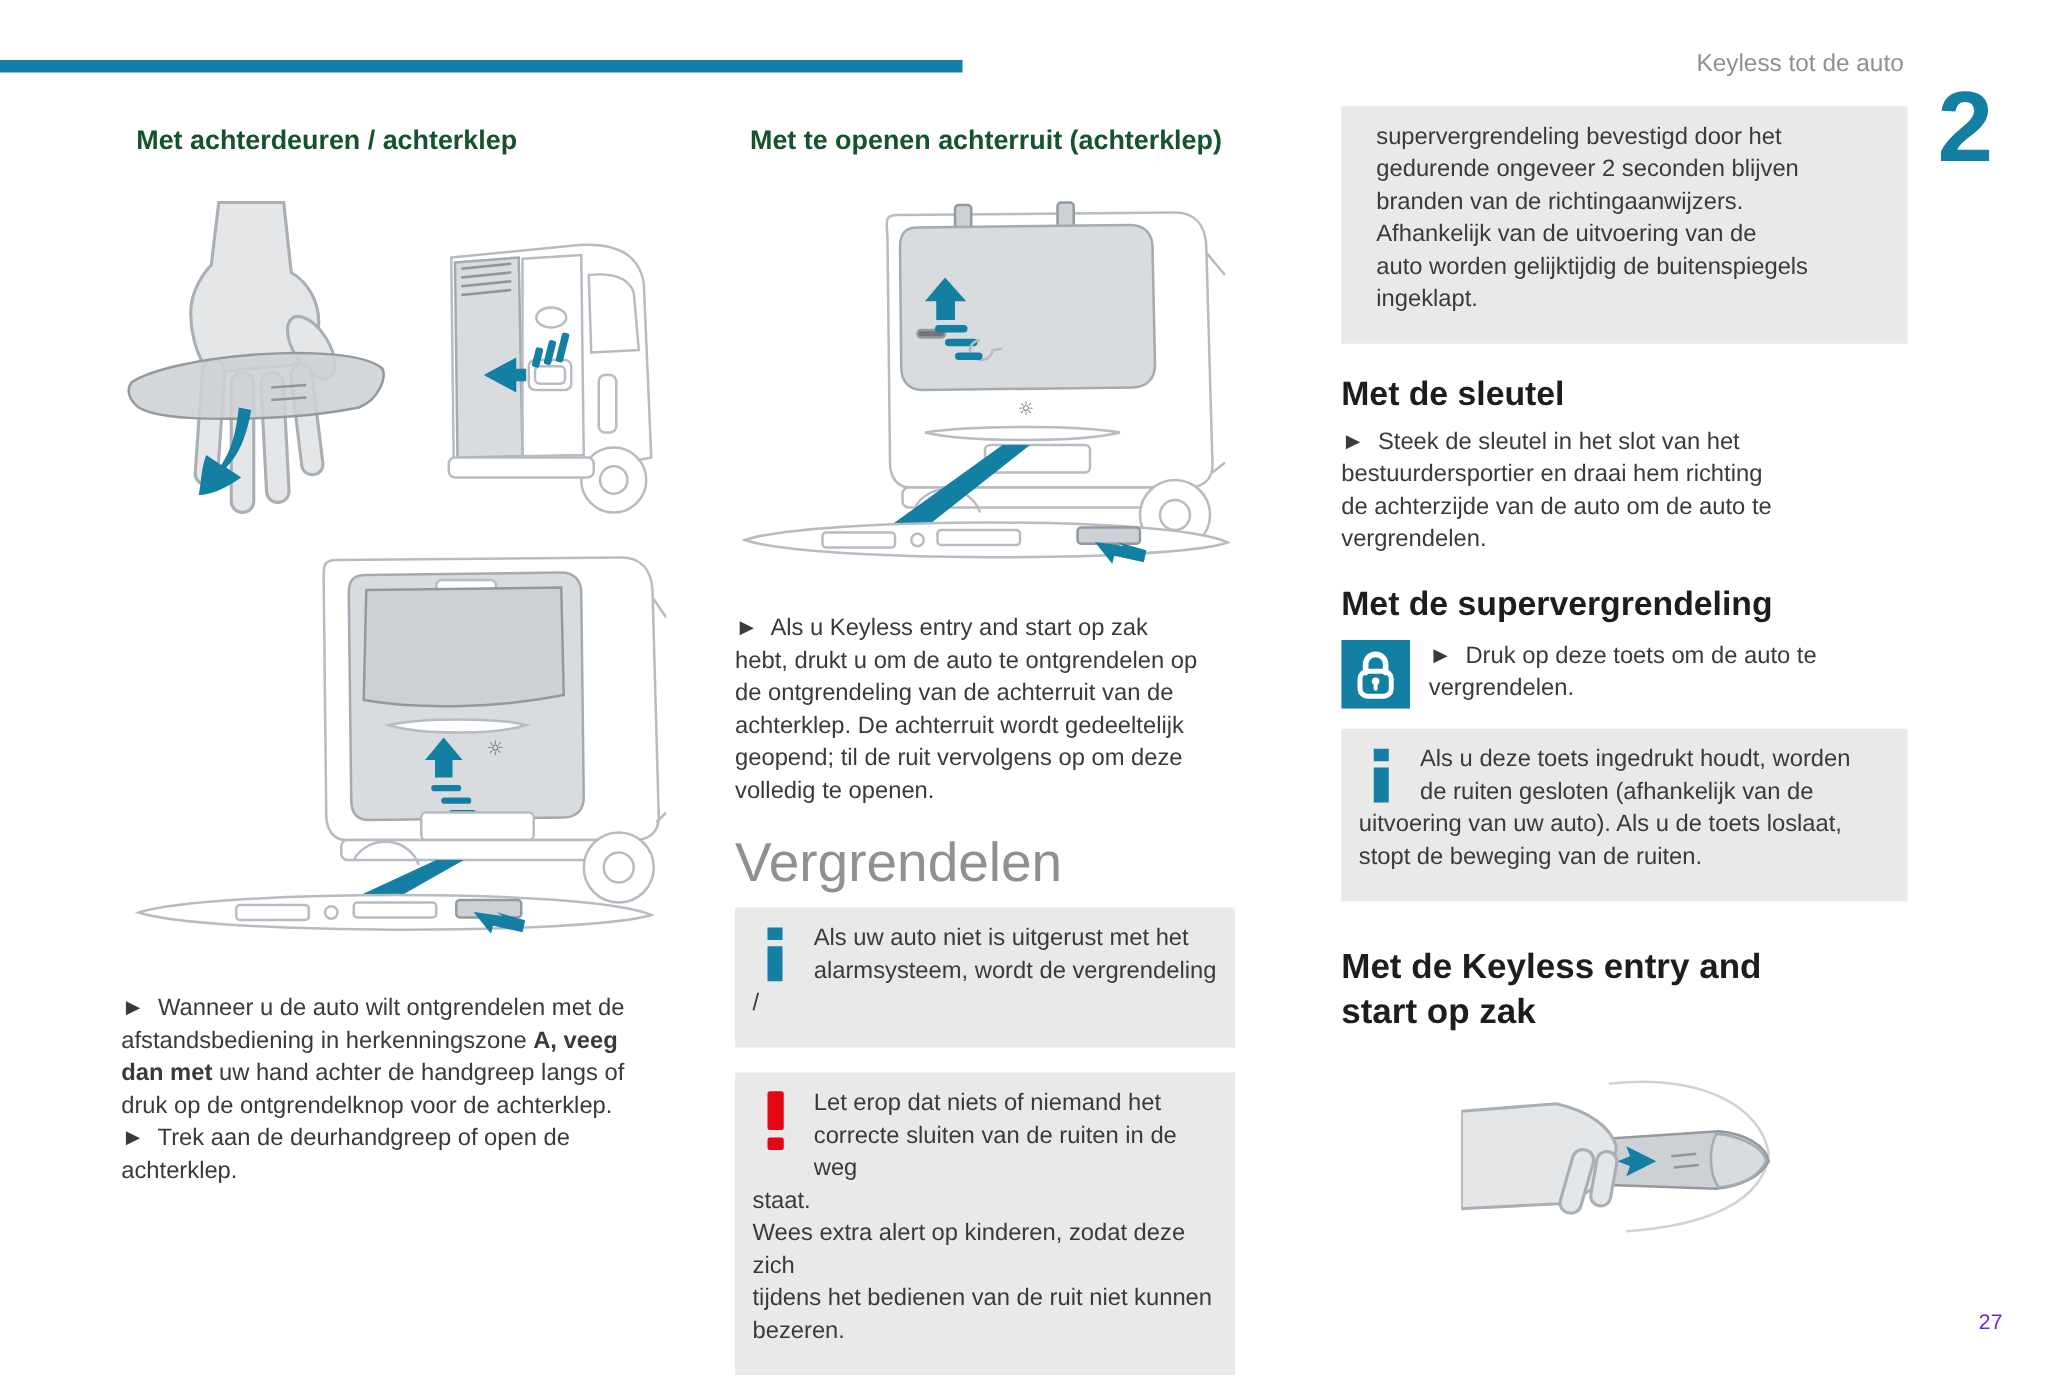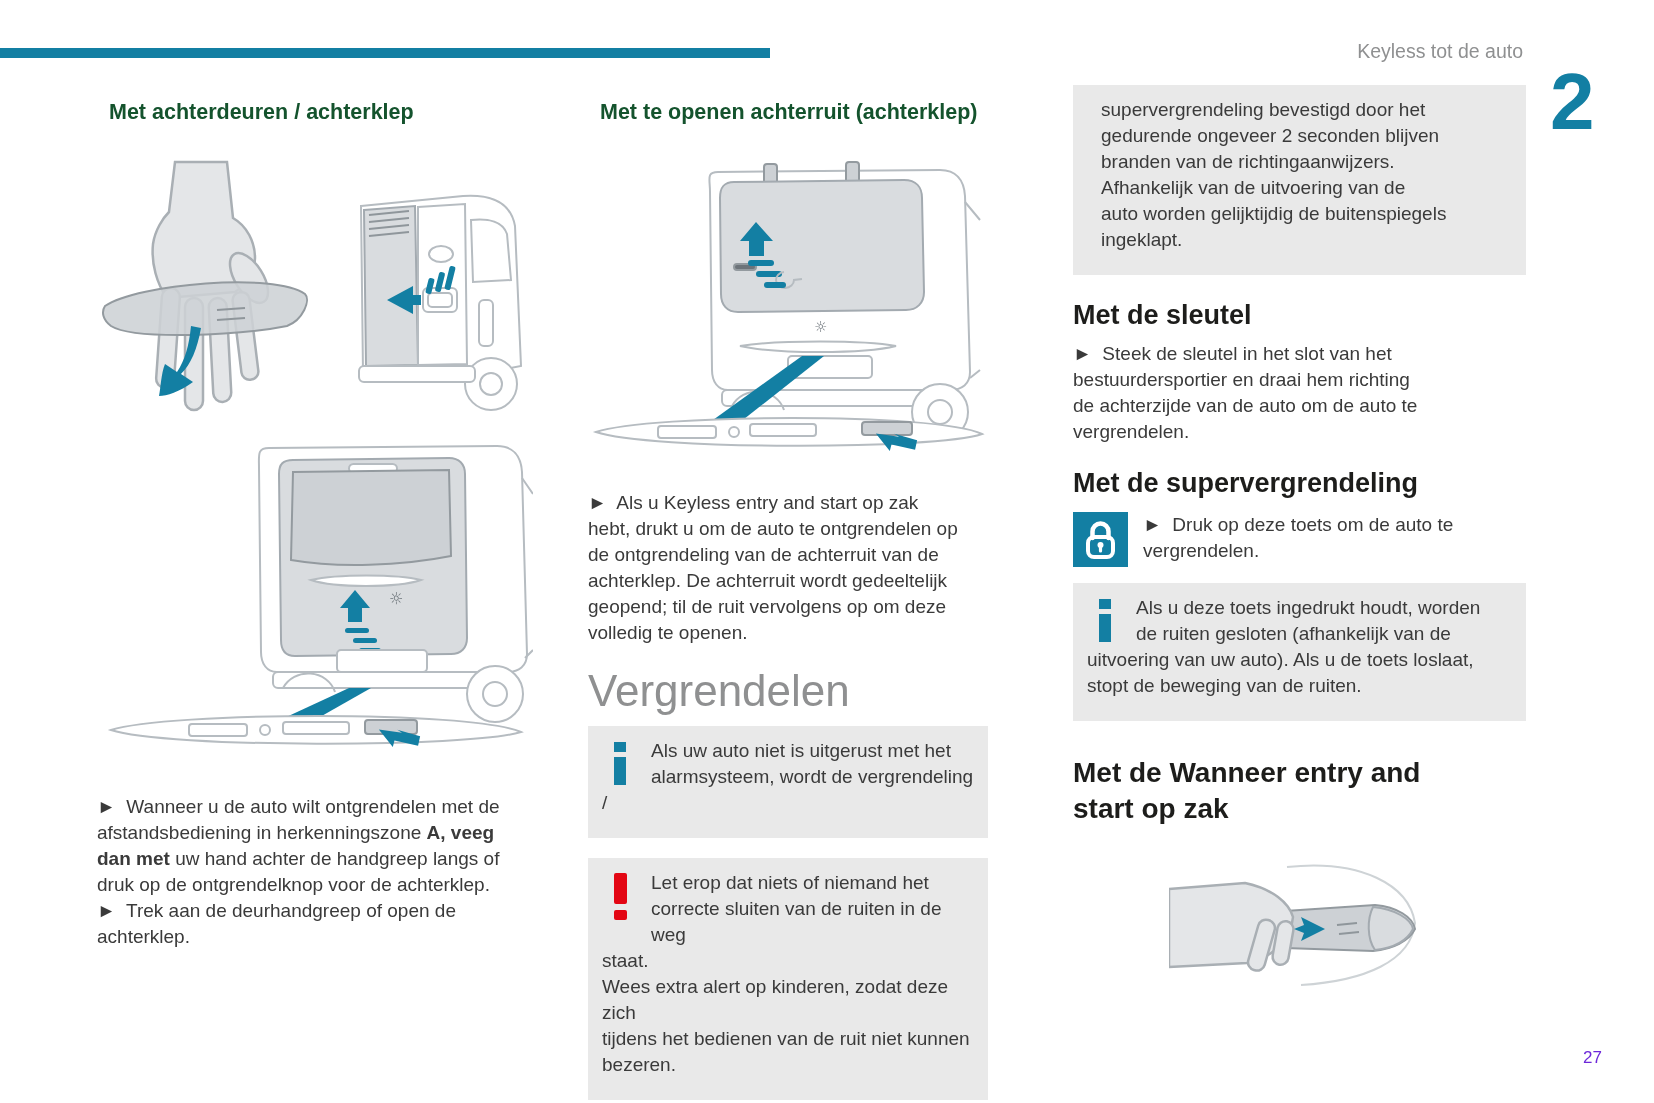--- a/index.html
+++ b/index.html
@@ -221,21 +221,21 @@
     <div class="info-icon">
         <div class="dot"></div>
         <div class="stem"></div>
       </div>
     <div class="body-text">Als u deze toets ingedrukt houdt, worden
 de ruiten gesloten (afhankelijk van de
 uitvoering van uw auto). Als u de toets loslaat,
 stopt de beweging van de ruiten.</div>
   </div>
 
-  <h2 class="h-big" style="margin-top:34px;font-size:28px;line-height:36px">Met de Wanneer entry and
+  <h2 class="h-big" style="margin-top:34px;font-size:28px;line-height:36px">Met de Keyless entry and
 start op zak</h2>
 
   <div class="keyless-illo">
     <svg width="262" height="138" viewBox="0 0 262 138">
       <path class="ol2" style="stroke:#ced3d6" d="M118,12 C192,4 240,30 246,68 C242,106 196,126 132,130"></path>
       <path class="gfill2" d="M86,58 L206,50 C228,52 244,62 246,74 C240,86 224,94 204,96 L90,92 C80,84 78,68 86,58 Z"></path>
       <path class="gfill" d="M204,52 C226,54 242,64 244,74 C238,86 224,93 206,95 C198,84 198,64 204,52 Z"></path>
       <path class="hand" d="M0,34 L76,28 C104,34 120,48 124,62 C122,86 104,102 78,108 L0,112 Z"></path>
       <rect class="hand" x="84" y="64" width="17" height="52" rx="8" transform="rotate(16 92 90)"></rect>
       <rect class="hand" x="106" y="66" width="16" height="44" rx="8" transform="rotate(10 114 88)"></rect>

